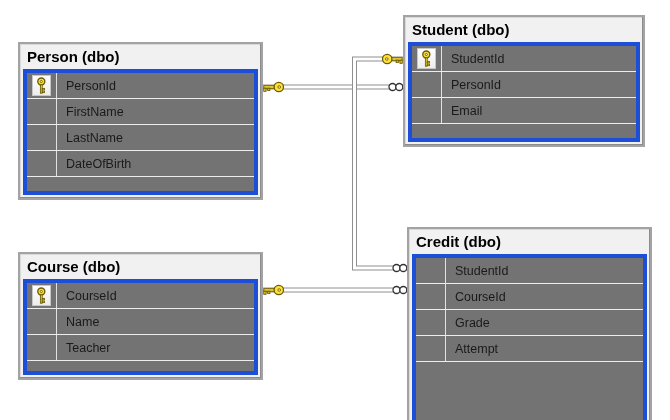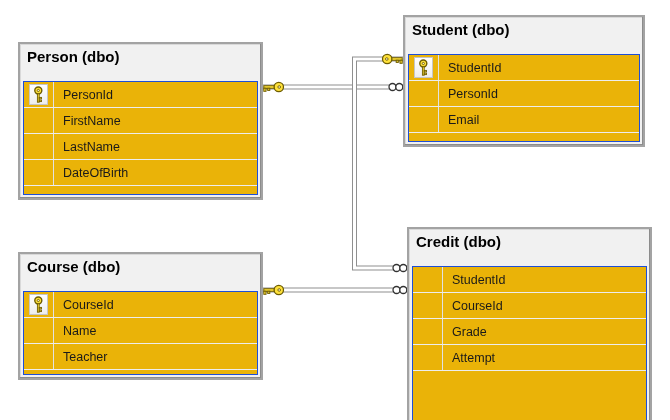--- a/index.html
+++ b/index.html
@@ -15,37 +15,36 @@
 
   .rel-layer { position:absolute; left:0; top:0; }
 
   .db-table {
     position:absolute;
     background:#f1f1f1;
     border:2px solid #a3a3a3;
     box-shadow: inset -1px -1px 0 #8c8c8c, inset 1px 1px 0 #d9d9d9;
     display:flex; flex-direction:column;
     padding:1px 3px 3px 3px;
-    gap:12px;
   }
   #tbl-person  { left:18px;  top:42px;  width:245px; height:158px; }
   #tbl-student { left:403px; top:15px;  width:242px; height:132px; }
   #tbl-course  { left:18px;  top:252px; width:245px; height:128px; }
   #tbl-credit  { left:407px; top:227px; width:245px; height:211px; }
 
   .table-title {
     height:24px; line-height:24px;
     padding-left:4px;
     font-size:15px; font-weight:bold; color:#000;
     white-space:nowrap; overflow:hidden;
   }
   .table-grid {
     flex:1;
-    background:#eab308;
-    border:1px solid #1d4ed8;
+    background:#737373;
+    border:4px solid #1d4ed8;
     display:flex; flex-direction:column;
     overflow:hidden;
   }
   .field-row {
     height:26px; flex:0 0 26px;
     display:flex; align-items:stretch;
     border-bottom:1px solid #ededed;
   }
   .icon-cell {
     width:30px; flex:0 0 30px;

